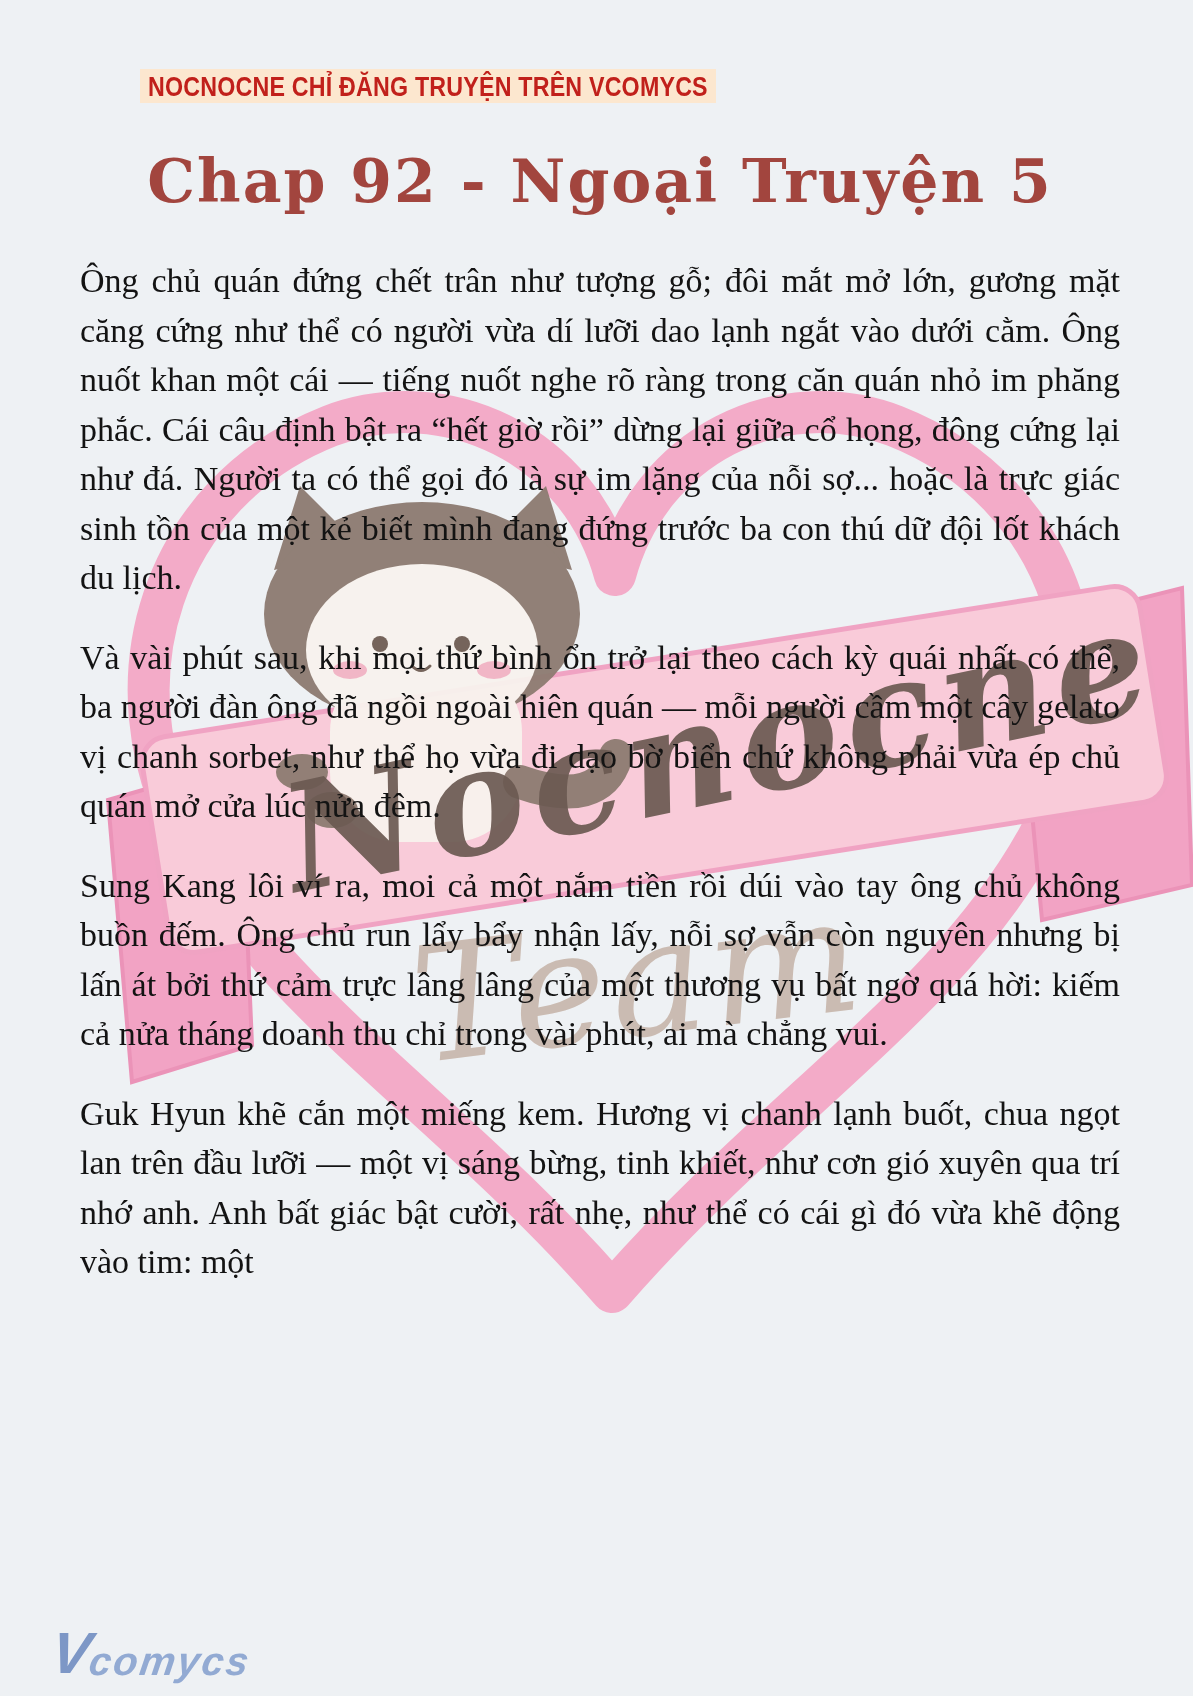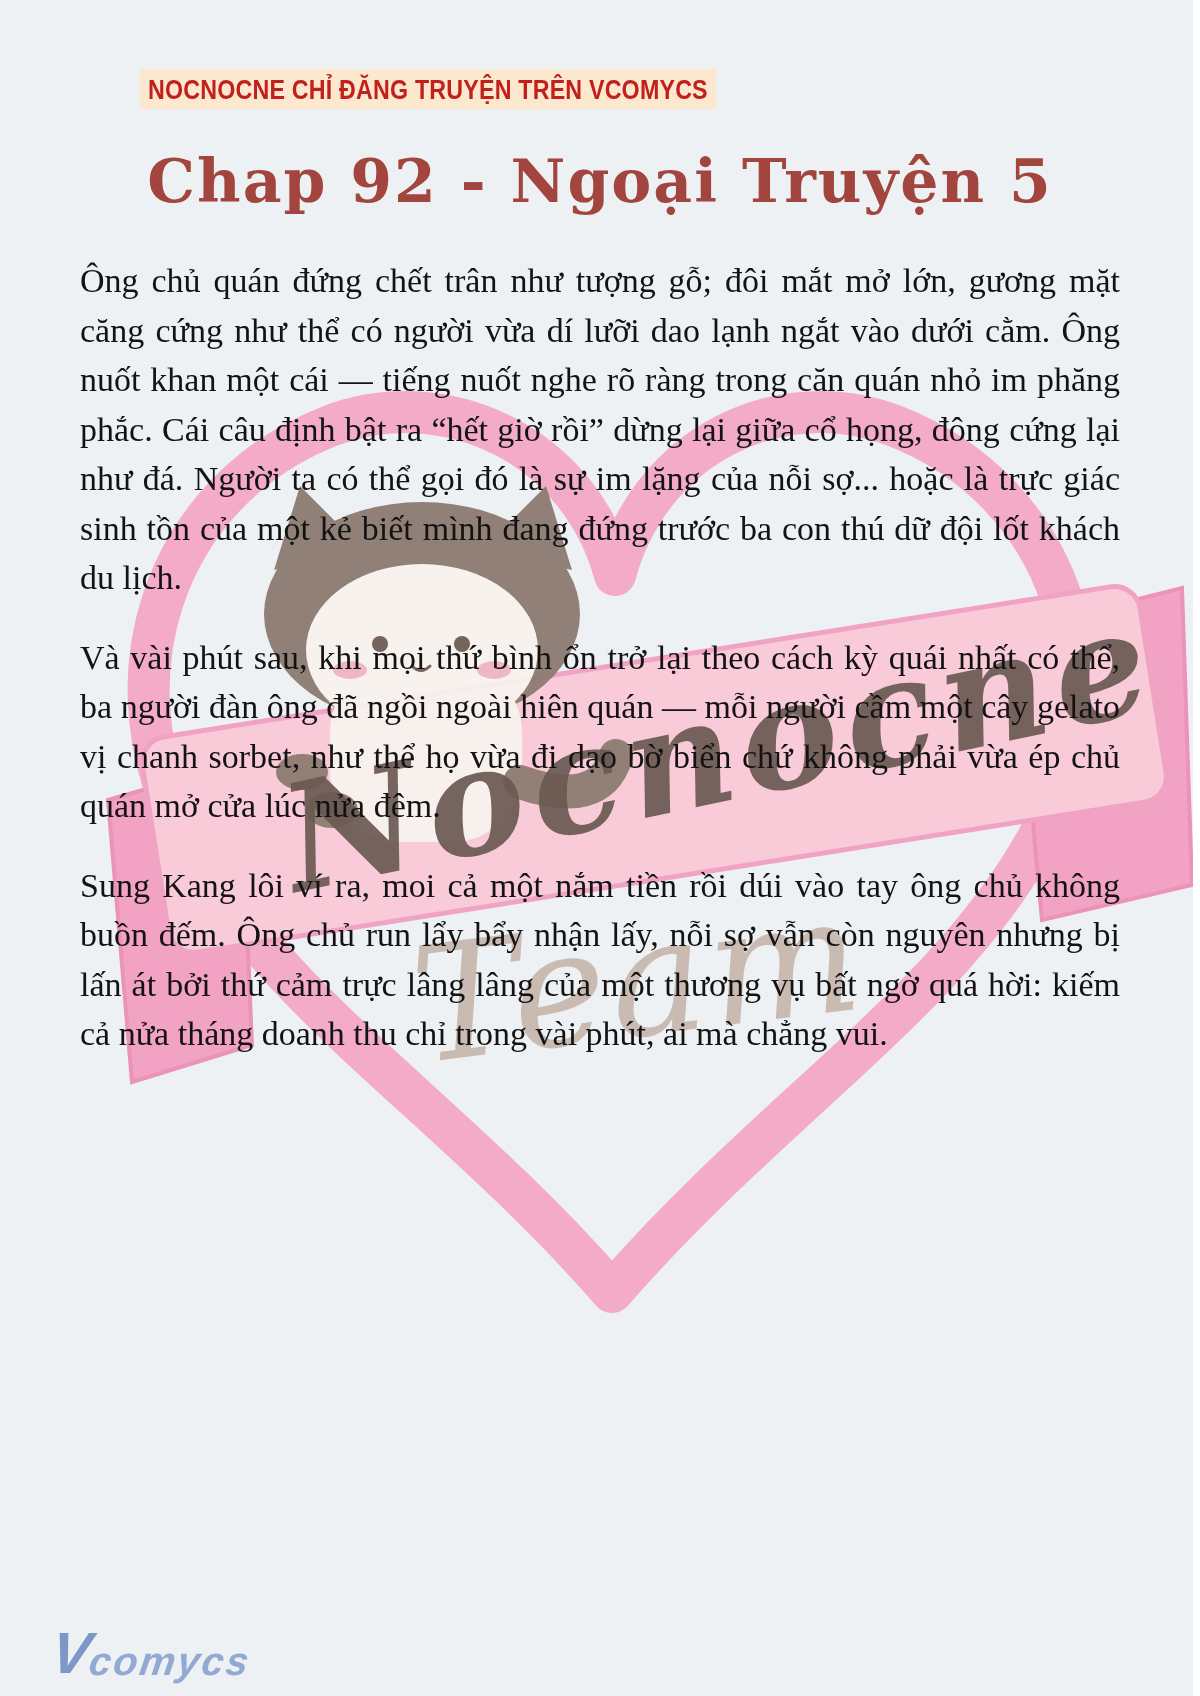--- a/index.html
+++ b/index.html
@@ -10,21 +10,21 @@
     background:#eef1f4;
     overflow:hidden;
     font-family:"Liberation Serif","DejaVu Serif",serif;
   }
   .edge-right {
     position:absolute; top:0; right:0; width:7px; height:100%;
     background:#ffffff;
   }
   
   .header-band {
-    position:absolute; left:140px; top:69px; width:576px; height:40px;
+    position:absolute; left:140px; top:69px; width:576px; height:34px;
     background:#fce7cf;
     display:flex; align-items:center; justify-content:center;
     white-space:nowrap;
   }
   .header-band span {
     display:inline-block;
     transform:scaleX(0.93) scaleY(1.08);
     font-family:"Liberation Sans","DejaVu Sans",sans-serif;
     font-weight:bold; font-size:25px; letter-spacing:0.2px;
     color:#c1201b;
@@ -127,20 +127,21 @@
   <div class="header-band">
     <span>NOCNOCNE CHỈ ĐĂNG TRUYỆN TRÊN VCOMYCS</span>
   </div>
 
   <div class="chapter-title">Chap 92 - Ngoại Truyện 5</div>
 
   <div class="story">
     <p>Ông chủ quán đứng chết trân như tượng gỗ; đôi mắt mở lớn, gương mặt căng cứng như thể có người vừa dí lưỡi dao lạnh ngắt vào dưới cằm. Ông nuốt khan một cái — tiếng nuốt nghe rõ ràng trong căn quán nhỏ im phăng phắc. Cái câu định bật ra “hết giờ rồi” dừng lại giữa cổ họng, đông cứng lại như đá. Người ta có thể gọi đó là sự im lặng của nỗi sợ... hoặc là trực giác sinh tồn của một kẻ biết mình đang đứng trước ba con thú dữ đội lốt khách du lịch.</p>
     <p>Và vài phút sau, khi mọi thứ bình ổn trở lại theo cách kỳ quái nhất có thể, ba người đàn ông đã ngồi ngoài hiên quán — mỗi người cầm một cây gelato vị chanh sorbet, như thể họ vừa đi dạo bờ biển chứ không phải vừa ép chủ quán mở cửa lúc nửa đêm.</p>
     <p>Sung Kang lôi ví ra, moi cả một nắm tiền rồi dúi vào tay ông chủ không buồn đếm. Ông chủ run lẩy bẩy nhận lấy, nỗi sợ vẫn còn nguyên nhưng bị lấn át bởi thứ cảm trực lâng lâng của một thương vụ bất ngờ quá hời: kiếm cả nửa tháng doanh thu chỉ trong vài phút, ai mà chẳng vui.</p>
+    <p>Guk Hyun khẽ cắn một miếng kem. Hương vị chanh lạnh buốt, chua ngọt lan trên đầu lưỡi — một vị sáng bừng, tinh khiết, như cơn gió xuyên qua trí nhớ anh. Anh bất giác bật cười, rất nhẹ, như thể có cái gì đó vừa khẽ động vào tim: một</p>
   </div>
 
   <div class="vcomycs">
     <span class="logo-v">V</span>
       <span class="logo-rest">comycs</span>
   </div>
 
   <div class="edge-right"></div>
 </div>
 

